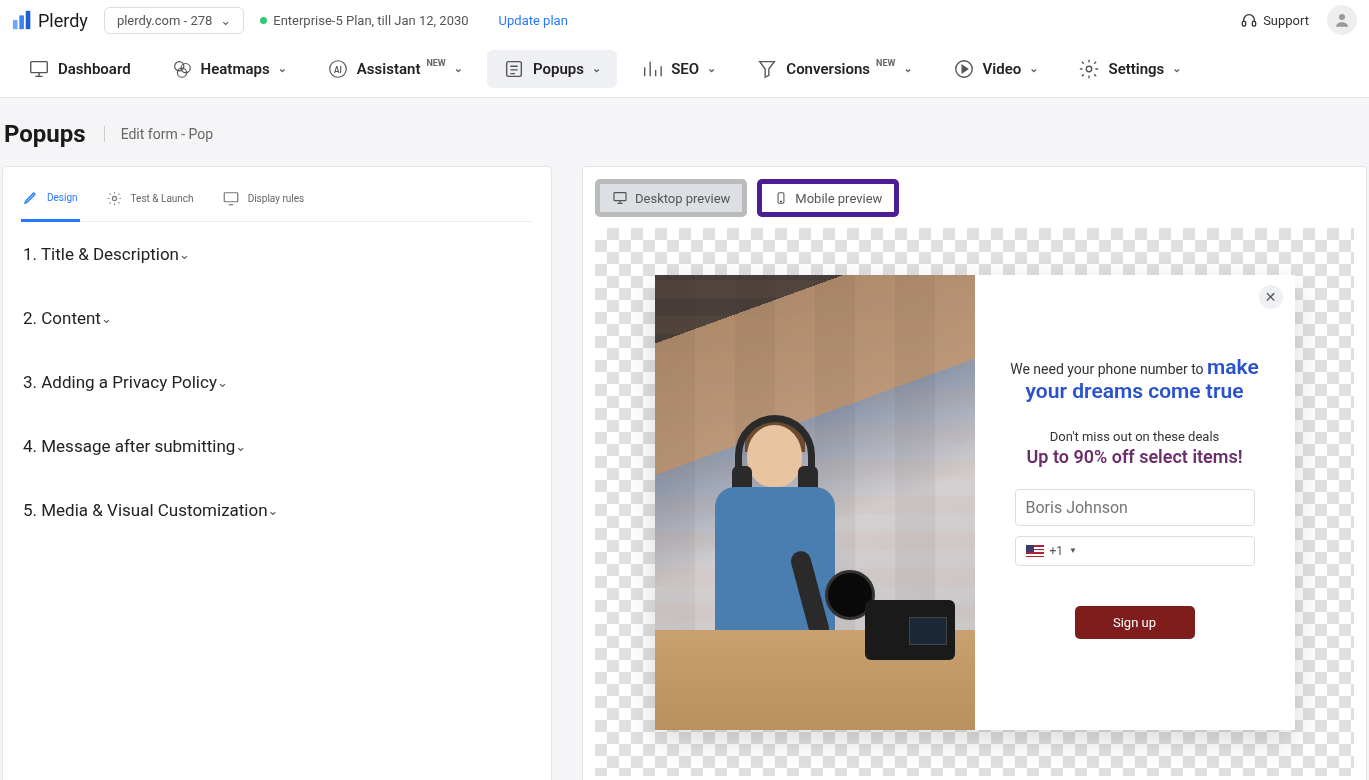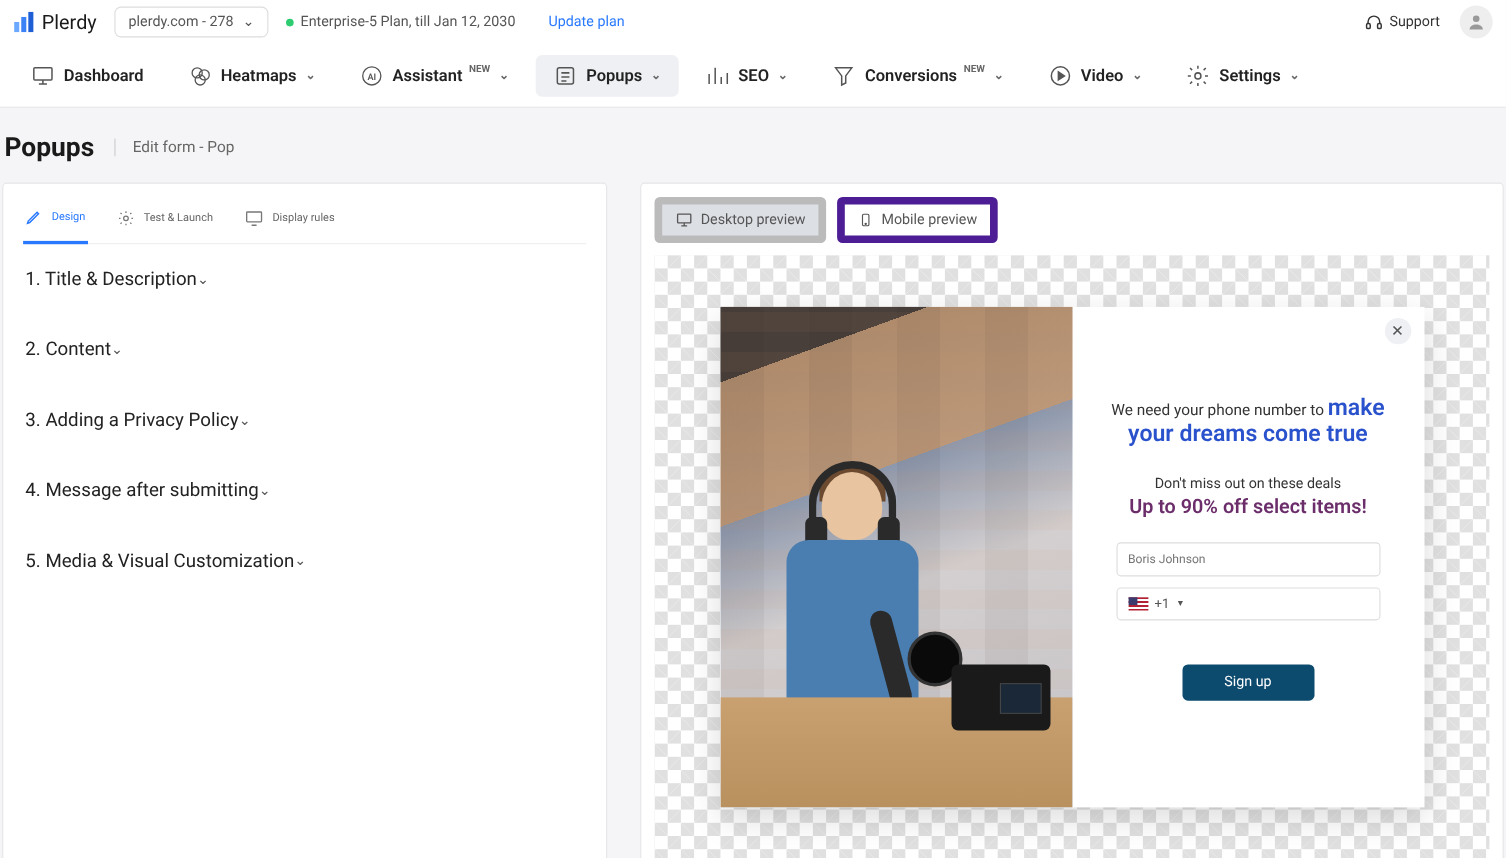--- a/index.html
+++ b/index.html
@@ -25,21 +25,21 @@
 .page-sub{color:#666;font-size:14px;border-left:1px solid #ccc;padding-left:16px}
 .workspace{display:flex;gap:30px;padding:0 2px}
 .left-panel{width:550px;background:#fff;border:1px solid #e5e5e8;border-radius:4px;padding:0 18px 40px}
 .tabs{display:flex;gap:24px;border-bottom:1px solid #eee;padding-top:12px}
 .tab{display:flex;align-items:center;gap:8px;padding:10px 2px 14px;color:#666;font-size:10px;cursor:pointer}
 .tab.active{color:#2979ff;border-bottom:3px solid #2979ff;margin-bottom:-1px}
 .acc{display:flex;align-items:center;justify-content:flex-start;padding:22px 2px;font-weight:400;font-size:17px;color:#222;cursor:pointer}
 .acc .chev{font-size:13px;color:#555}
 .right-panel{flex:1;background:#fff;border:1px solid #e5e5e8;border-radius:4px;padding:12px;display:flex;flex-direction:column}
 .preview-ctrl{display:flex;gap:10px;margin-bottom:11px}
-.pbtn{display:flex;align-items:center;gap:7px;border:7px solid #4c1d95;border-radius:5px;padding:6px 12px;font-size:13px;color:#555;cursor:pointer;background:#fff}
+.pbtn{display:flex;align-items:center;gap:7px;border:5px solid #4c1d95;border-radius:5px;padding:6px 12px;font-size:13px;color:#555;cursor:pointer;background:#fff}
 .pbtn.active{background:#dcdfe4;border-color:#bbb}
 .canvas{flex:1;position:relative;min-height:548px;background-image:linear-gradient(45deg,#e0e0e0 25%,transparent 25%),linear-gradient(-45deg,#e0e0e0 25%,transparent 25%),linear-gradient(45deg,transparent 75%,#e0e0e0 75%),linear-gradient(-45deg,transparent 75%,#e0e0e0 75%);background-size:24px 24px;background-position:0 0,0 12px,12px -12px,-12px 0;display:flex;align-items:center;justify-content:center}
 .popup{width:640px;height:455px;background:#fff;display:flex;box-shadow:0 10px 30px rgba(0,0,0,.15);position:relative}
 .popup-img{width:320px;height:100%;background:linear-gradient(160deg,#3a3a3a 0%,#3a3a3a 12%,#b89878 12%,#c9a889 35%,#8fa8c8 35%,#e8eef5 55%,#d4dde8 100%);position:relative;overflow:hidden}
 .brick{position:absolute;inset:0;background:repeating-linear-gradient(0deg,rgba(150,100,70,.25) 0,rgba(150,100,70,.25) 18px,rgba(130,85,60,.2) 18px,rgba(130,85,60,.2) 36px),repeating-linear-gradient(90deg,rgba(0,0,0,.05) 0,rgba(0,0,0,.05) 40px,transparent 40px,transparent 80px)}
 .person{position:absolute;left:50px;top:120px;width:140px;height:300px}
 .head{width:55px;height:62px;background:#e8c4a0;border-radius:50% 50% 45% 45%;position:absolute;left:42px;top:30px}
 .hair{width:60px;height:35px;background:#6b4a30;border-radius:50% 50% 0 0;position:absolute;left:40px;top:22px}
 .hp{position:absolute;width:80px;height:65px;border:7px solid #2a2a2a;border-bottom:none;border-radius:50px 50px 0 0;left:30px;top:20px}
 .hp::before,.hp::after{content:"";position:absolute;width:20px;height:28px;background:#2a2a2a;border-radius:6px;bottom:-14px}
@@ -50,25 +50,25 @@
 .cam-body{width:90px;height:60px;background:#1a1a1a;border-radius:6px;position:absolute;bottom:0;right:0}
 .cam-lens{width:50px;height:50px;background:#0a0a0a;border-radius:50%;border:3px solid #333;position:absolute;bottom:40px;left:10px}
 .cam-screen{width:38px;height:28px;background:#1a2838;position:absolute;right:8px;bottom:15px;border:1px solid #444}
 .mic{position:absolute;left:145px;bottom:90px;width:20px;height:90px;background:#2a2a2a;border-radius:10px;transform:rotate(-15deg)}
 .popup-right{flex:1;padding:30px 20px;display:flex;flex-direction:column;align-items:center;text-align:center;position:relative}
 .close{position:absolute;top:10px;right:12px;width:24px;height:24px;border-radius:50%;background:#eef0f4;display:flex;align-items:center;justify-content:center;color:#555;cursor:pointer;font-size:14px}
 .h1line{font-size:14px;color:#333;margin-top:50px}
 .h1big{font-size:21px;color:#2952cc;font-weight:600}
 .sub1{font-size:13px;color:#333;margin-top:26px}
 .sub2{font-size:18px;color:#6b2e6b;font-weight:600;margin-top:2px}
-.inp{width:240px;border:1px solid #ddd;border-radius:4px;padding:8px 10px;font-size:11px;margin-top:22px;color:#15803d}
+.inp{width:240px;border:1px solid #ddd;border-radius:4px;padding:8px 10px;font-size:16px;margin-top:22px;color:#15803d}
 .phone{width:240px;border:1px solid #ddd;border-radius:4px;padding:7px 10px;font-size:12px;margin-top:10px;display:flex;align-items:center;gap:6px;color:#555}
 .flag{width:18px;height:12px;background:linear-gradient(#b22234 0 15%,#fff 15% 30%,#b22234 30% 45%,#fff 45% 60%,#b22234 60% 75%,#fff 75% 90%,#b22234 90%);position:relative}
 .flag::before{content:"";position:absolute;width:8px;height:7px;background:#3c3b6e;top:0;left:0}
-.signup{width:120px;background:#0c4a6e;color:#fff;border:none;border-radius:5px;padding:9px;font-size:13px;margin-top:40px;cursor:pointer}
+.signup{width:120px;background:#7f1d1d;color:#fff;border:none;border-radius:5px;padding:9px;font-size:13px;margin-top:40px;cursor:pointer}
 </style>
 </head>
 <body>
 
 <div class="topbar">
   <div class="logo">
     <svg viewBox="0 0 24 24">
         <rect x="1" y="12" width="5" height="10" fill="#6aa9ff"></rect>
         <rect x="8" y="7" width="5" height="15" fill="#3b82f6"></rect>
         <rect x="15" y="2" width="5" height="20" fill="#1e5fd6"></rect>

